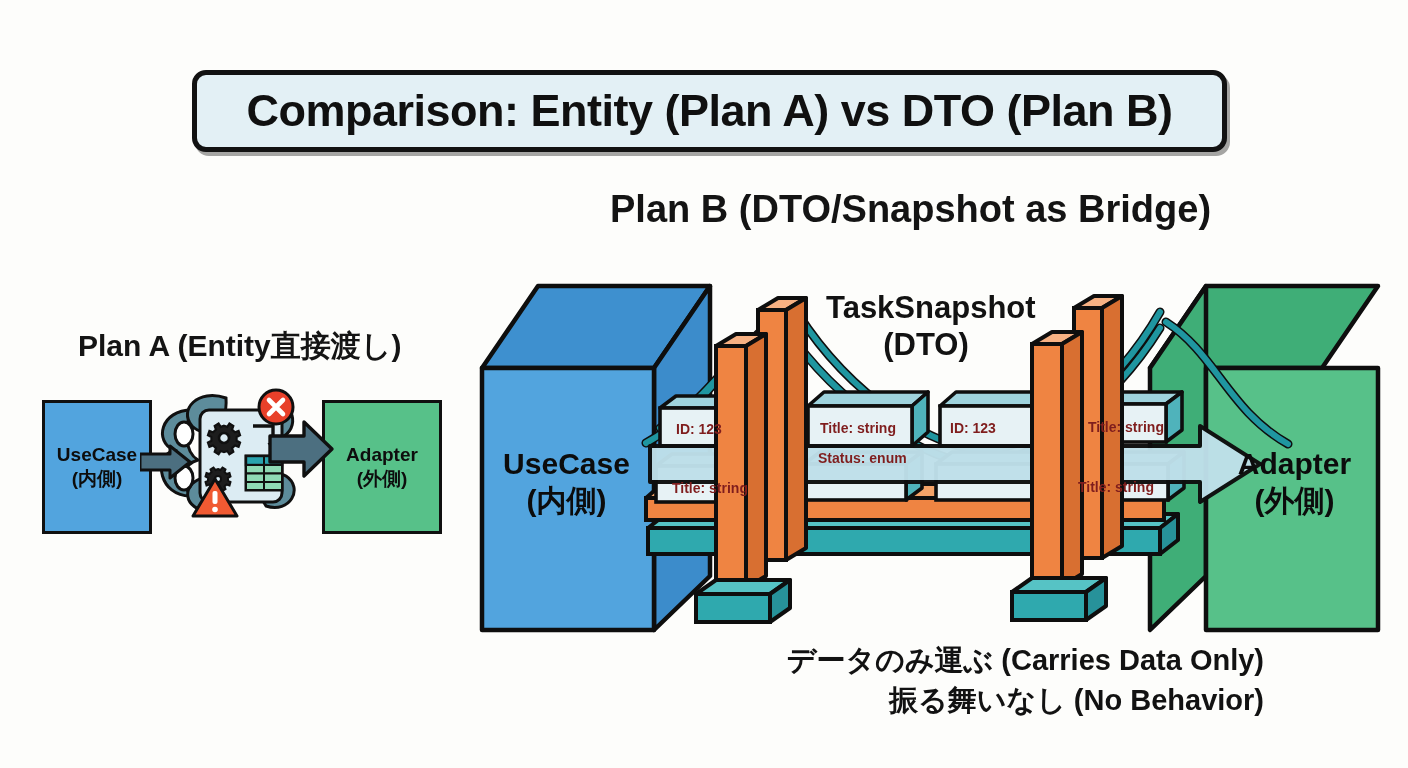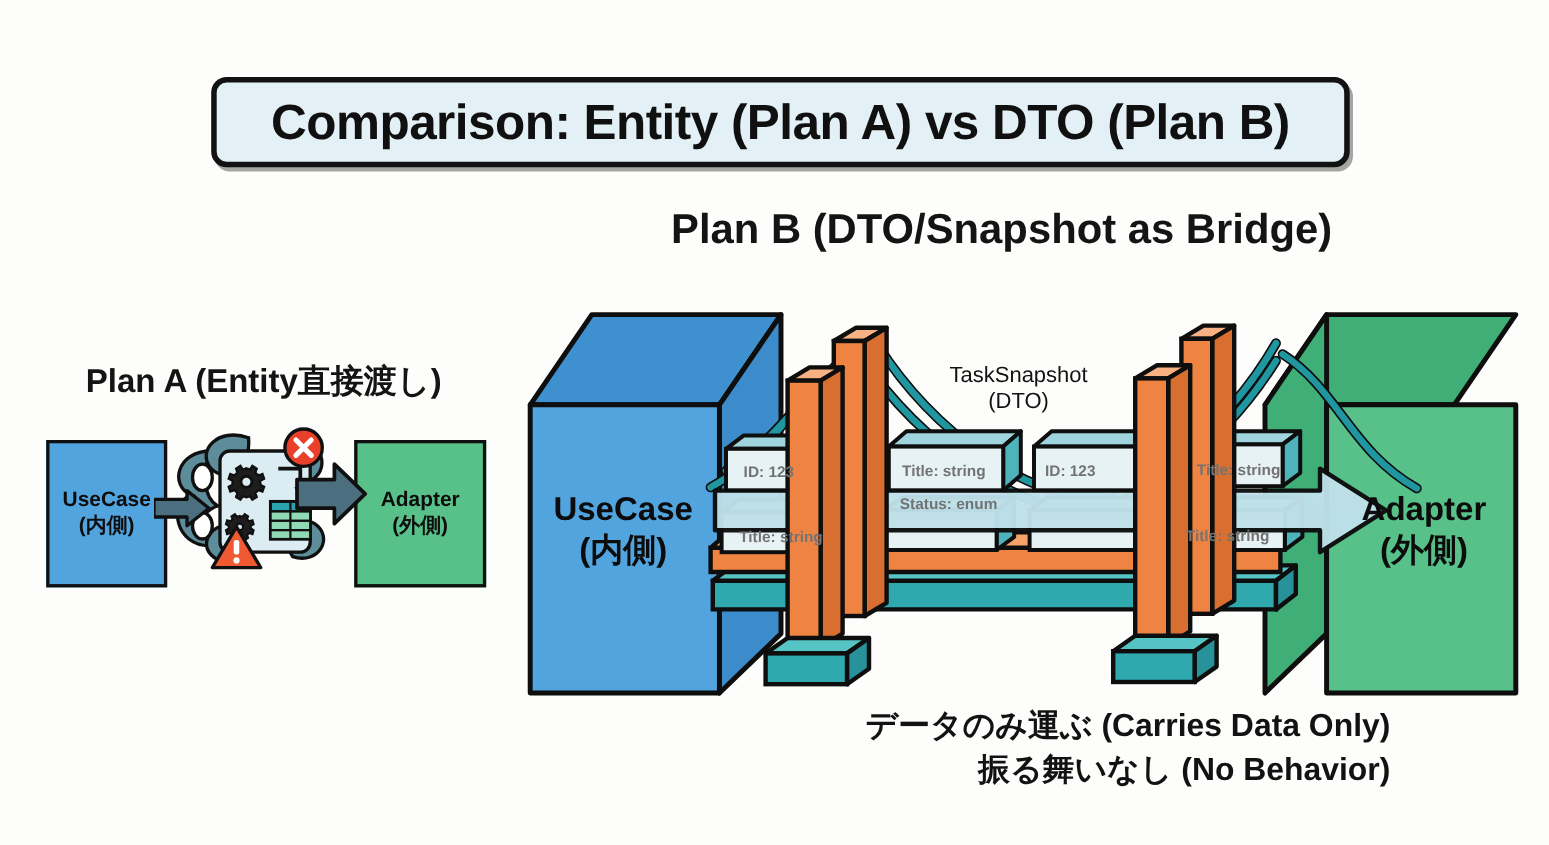--- a/index.html
+++ b/index.html
@@ -26,21 +26,21 @@
     font-size:45px;font-weight:700;color:#101010;letter-spacing:-.5px;
     white-space:nowrap;
   }
 
   
   .heading{font-weight:700;color:#141414;white-space:nowrap;}
   #plan-a-heading{left:78px;top:326px;font-size:30px;}
   #plan-b-heading{left:610px;top:188px;font-size:38px;}
   #dto-label{
     left:826px;top:290px;width:200px;text-align:center;
-    font-size:20px;font-weight:400;color:#121212;line-height:1.18;margin-top:40px;
+    font-size:31px;font-weight:700;color:#121212;line-height:1.18;
   }
 
   
   #bridge-caption{
     left:604px;top:640px;width:660px;text-align:right;
     font-size:29px;font-weight:700;color:#121212;line-height:1.38;
   }
 
   
   .flat-box{
@@ -58,21 +58,21 @@
     position:absolute;text-align:center;
     font-size:30px;font-weight:700;color:#0c0c0c;line-height:1.22;
     pointer-events:none;white-space:nowrap;
   }
   #usecase-3d-label{left:484px;top:446px;width:165px;}
   #adapter-3d-label{left:1212px;top:446px;width:165px;}
 
   
   .chip-text{
     position:absolute;
-    font-size:14px;font-weight:700;color:#737373;
+    font-size:14px;font-weight:700;color:#7f1d1d;
     white-space:nowrap;pointer-events:none;
   }
 </style>
 </head>
 <body>
 
 <div class="stage">
 
   <div class="abs" id="title-banner">
     <span id="title-text">Comparison: Entity (Plan A) vs DTO (Plan B)</span>

